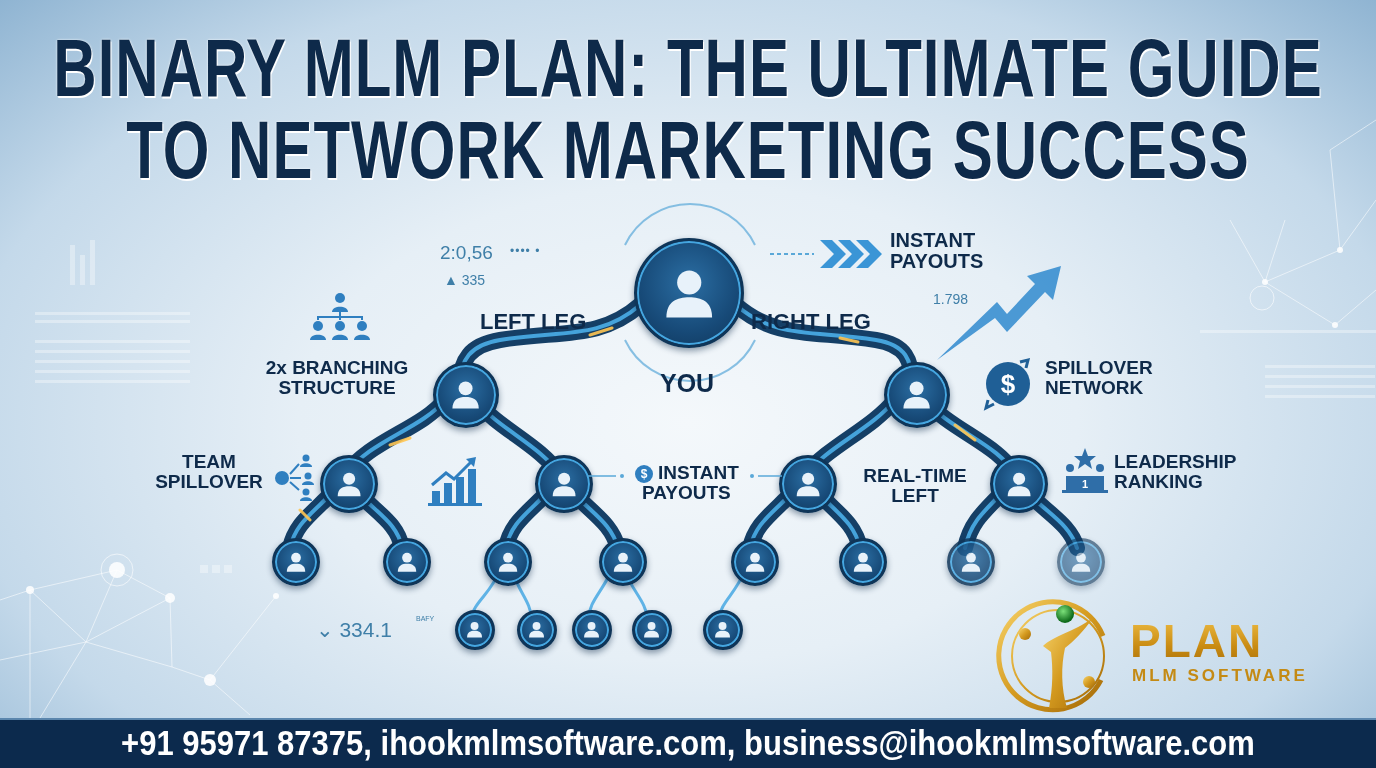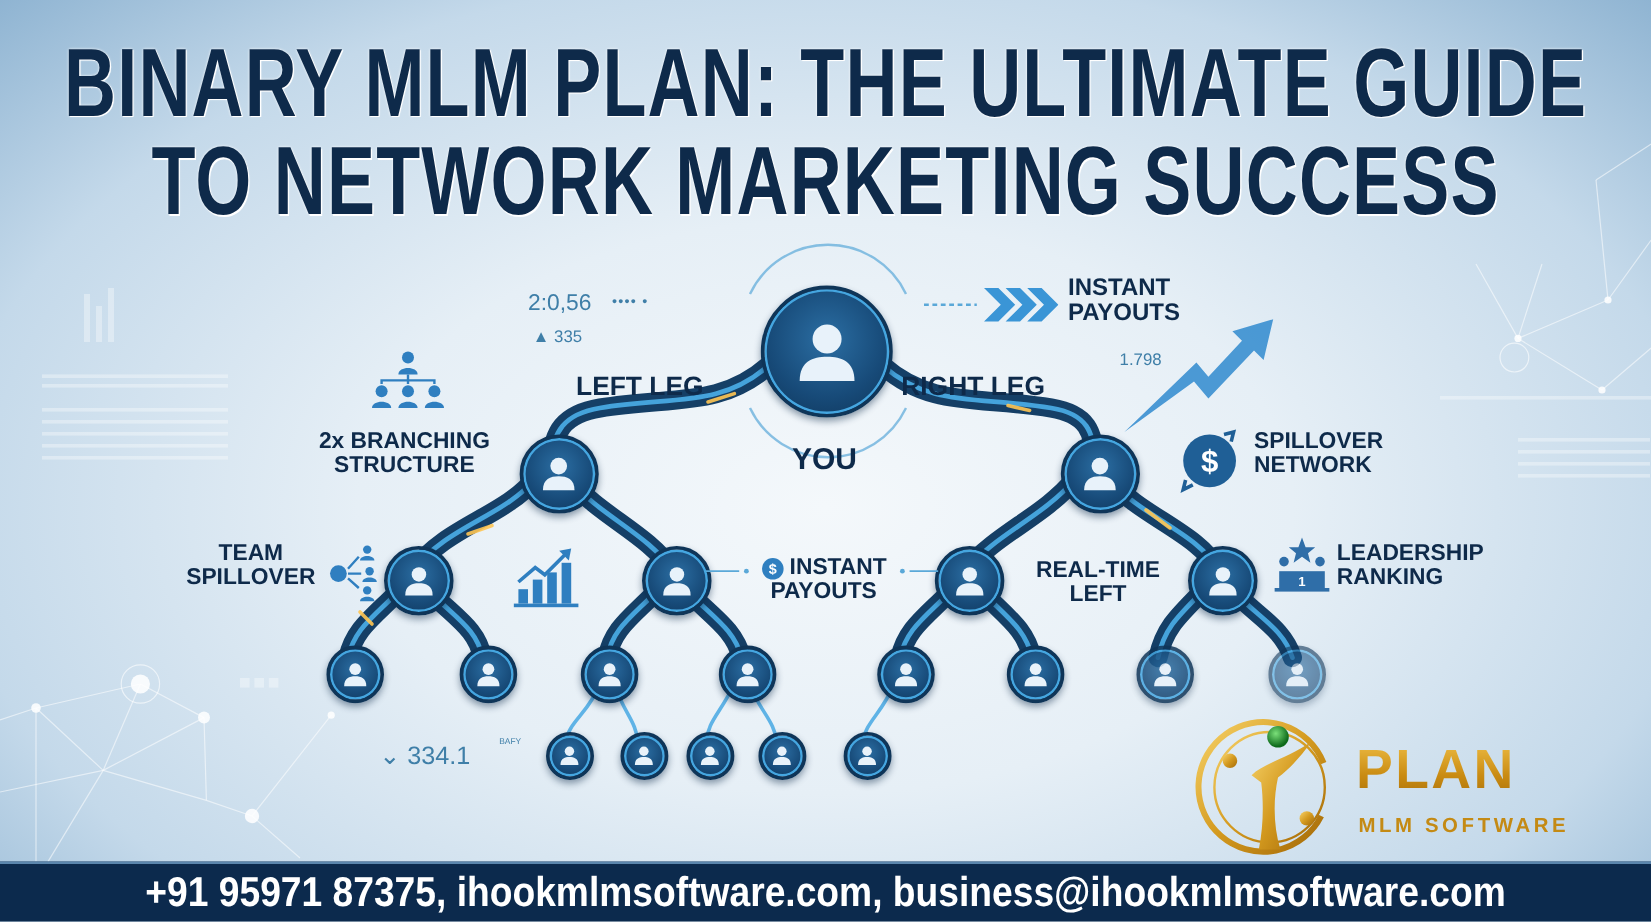--- a/index.html
+++ b/index.html
@@ -58,21 +58,21 @@
   .brand-name {
     position:absolute; left:1130px; top:614px;
     font-family:"Liberation Sans", sans-serif; font-weight:bold; font-size:46px;
     color:#d59a1c; letter-spacing:2px;
     background: linear-gradient(180deg, #f2c24a 0%, #c98b12 60%, #a86f0a 100%);
     -webkit-background-clip:text; background-clip:text; -webkit-text-fill-color:transparent;
   }
   .brand-sub {
     position:absolute; left:1132px; top:666px;
     font-family:"Liberation Sans", sans-serif; font-weight:bold; font-size:17px;
-    color:#c48a14; letter-spacing:3px;margin-top:12px;
+    color:#c48a14; letter-spacing:3px;
   }
 </style>
 </head>
 <body>
 
 <svg class="bg-svg" viewBox="0 0 1376 768">
   <g stroke="#ffffff" stroke-opacity="0.55" stroke-width="1" fill="none">
     <line x1="0" y1="600" x2="30" y2="590"></line>
     <line x1="30" y1="590" x2="117" y2="570"></line>
     <line x1="30" y1="590" x2="86" y2="642"></line>

